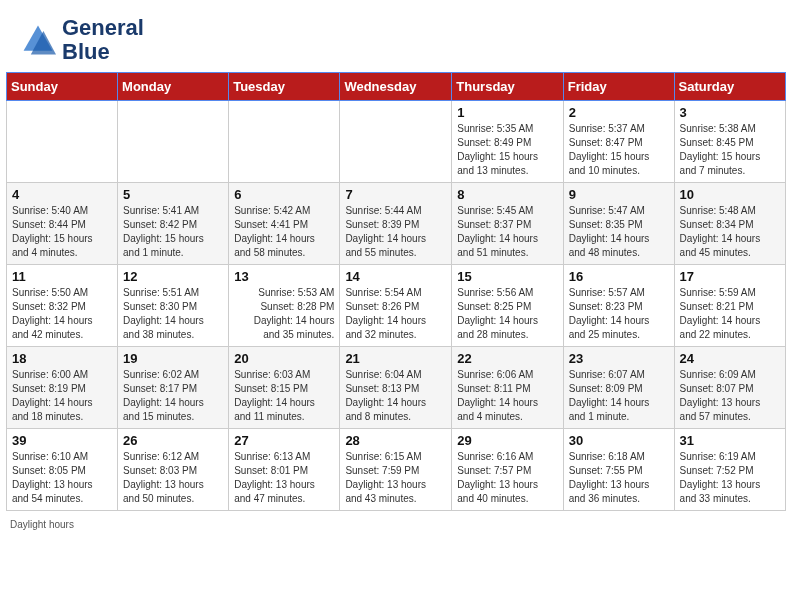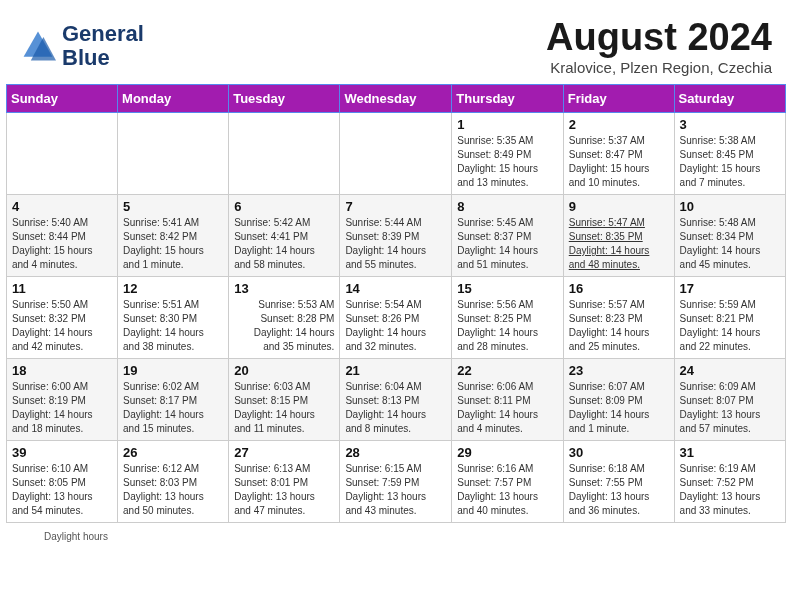--- a/index.html
+++ b/index.html
@@ -47,21 +47,21 @@
       font-size: 15px;
       color: #444;
     }
     .calendar {
       width: 100%;
       border-collapse: collapse;
       margin: 0;
       padding: 0 4px 4px 4px;
     }
     .calendar th {
-      background: #a21caf;
+      background: #b91c1c;
       color: #fff;
       font-size: 13px;
       font-weight: bold;
       padding: 6px 4px;
       text-align: left;
       border: 1px solid #5588ee;
     }
     .calendar td {
       vertical-align: top;
       border: 1px solid #ccc;
@@ -94,41 +94,36 @@
     }
     
     .row-even td { background: #f0f4f8; }
     .row-odd td { background: #ffffff; }
     
     .footer-note {
       font-size: 10px;
       color: #555;
       padding: 2px 10px 4px 10px;
       text-align: left;
-      margin-left: 34px;
     }
   </style>
 </head>
 <body>
 
 <div class="header">
   <div class="logo">
     <svg class="logo-icon" viewBox="0 0 40 40">
       <polygon points="20,4 36,32 4,32" fill="#3a7ecf" opacity="0.85"></polygon>
       <polygon points="26,10 40,36 12,36" fill="#1a5aaa" opacity="0.7"></polygon>
     </svg>
     <div class="logo-text">
       <span>General</span>
       <span>Blue</span>
     </div>
   </div>
-  <div class="title-block">
-    <div class="month-title">August 2024</div>
-    <div class="location">Kralovice, Plzen Region, Czechia</div>
-  </div>
 </div>
 
 <div class="calendar-wrapper">
   <table class="calendar">
     <thead>
       <tr>
       <th>Sunday</th>
           <th>Monday</th>
           <th>Tuesday</th>
           <th>Wednesday</th>
@@ -196,21 +191,21 @@
           </td>
           <td>
             <div class="day-number">8</div>
             <div class="day-info" style="white-space: pre-line;">Sunrise: 5:45 AM
 Sunset: 8:37 PM
 Daylight: 14 hours
 and 51 minutes.</div>
           </td>
           <td>
             <div class="day-number">9</div>
-            <div class="day-info" style="white-space: pre-line; text-decoration: underline;">Sunrise: 5:47 AM
+            <div class="day-info" style="white-space: pre-line;">Sunrise: 5:47 AM
 Sunset: 8:35 PM
 Daylight: 14 hours
 and 48 minutes.</div>
           </td>
           <td>
             <div class="day-number">10</div>
             <div class="day-info" style="white-space: pre-line;">Sunrise: 5:48 AM
 Sunset: 8:34 PM
 Daylight: 14 hours
 and 45 minutes.</div>

